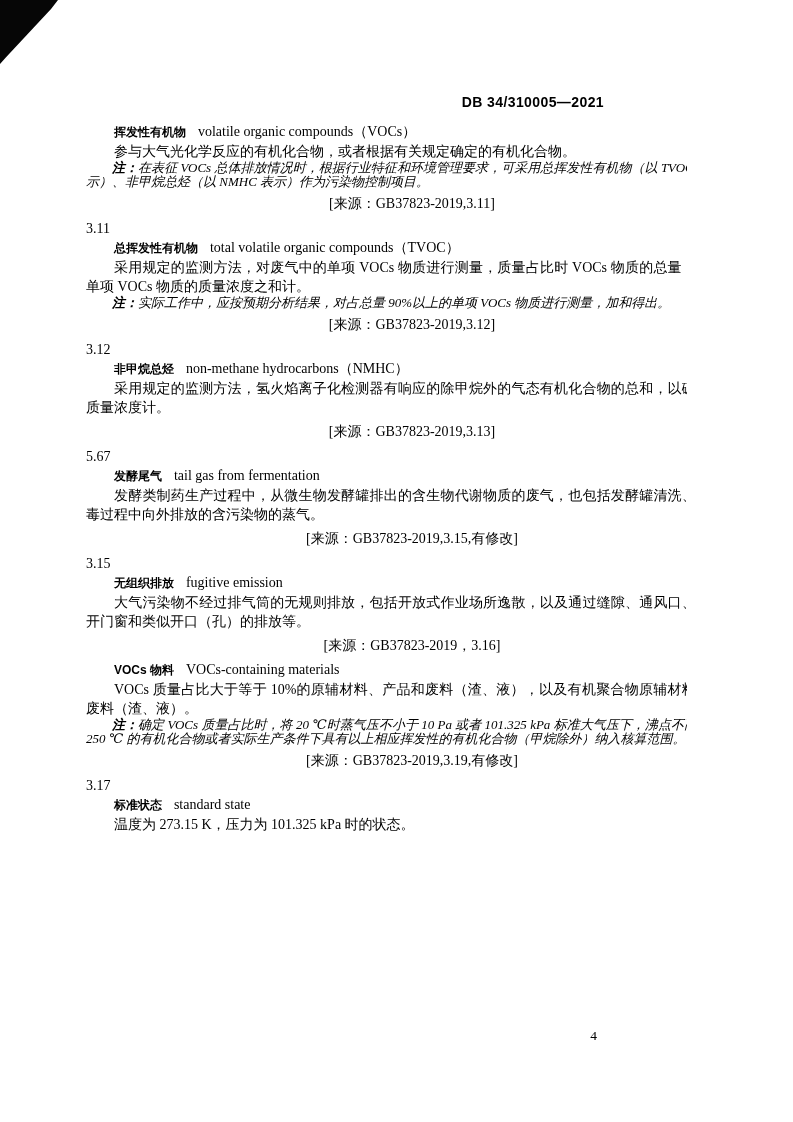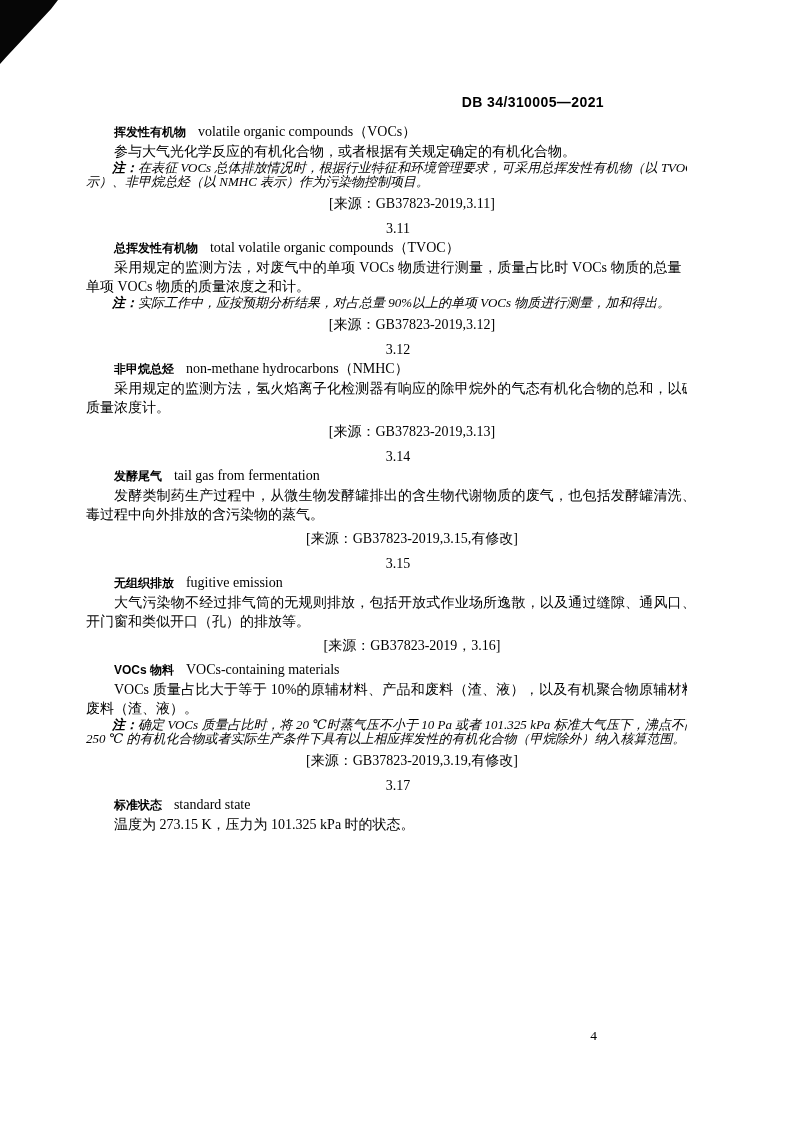--- a/index.html
+++ b/index.html
@@ -42,21 +42,21 @@
     width: 624px;
     font-size: 14px;
     line-height: 19px;
     text-align: justify;
   }
   .entry { margin: 0; }
   .entry-number {
     margin-top: 6px;
     font-family: "Liberation Serif", "DejaVu Serif", serif;
     font-size: 14px;
-    text-align: center;
+    text-align: left;
   }
   .term-line {
     margin-left: 2em;
     text-align: left;
     white-space: nowrap;
   }
   .term-zh {
     font-family: "Liberation Sans", "DejaVu Sans", sans-serif;
     font-weight: 700;
     font-size: 12px;
@@ -132,21 +132,21 @@
     <div class="term-line">
       <span class="term-zh">非甲烷总烃</span><span class="term-en">non-methane hydrocarbons（NMHC）</span>
     </div>
     <p class="para">采用规定的监测方法，氢火焰离子化检测器有响应的除甲烷外的气态有机化合物的总和，以碳的质量浓度计。</p>
 
     <p class="source">[来源：GB37823-2019,3.13]</p>
   </section>
 
 
   <section class="entry">
-    <div class="entry-number">3.14</div>
+    <div class="entry-number">5.67</div>
     <div class="term-line">
       <span class="term-zh">发酵尾气</span><span class="term-en">tail gas from fermentation</span>
     </div>
     <p class="para">发酵类制药生产过程中，从微生物发酵罐排出的含生物代谢物质的废气，也包括发酵罐清洗、消毒过程中向外排放的含污染物的蒸气。</p>
 
     <p class="source">[来源：GB37823-2019,3.15,有修改]</p>
   </section>
 
   <section class="entry">
     <div class="entry-number">3.15</div>

